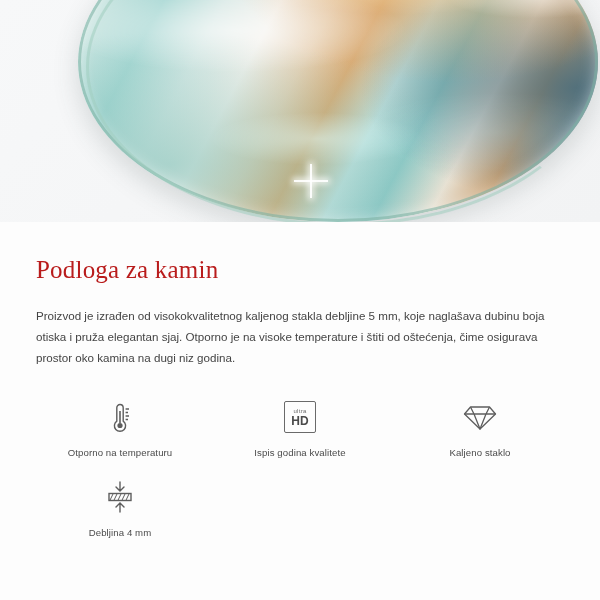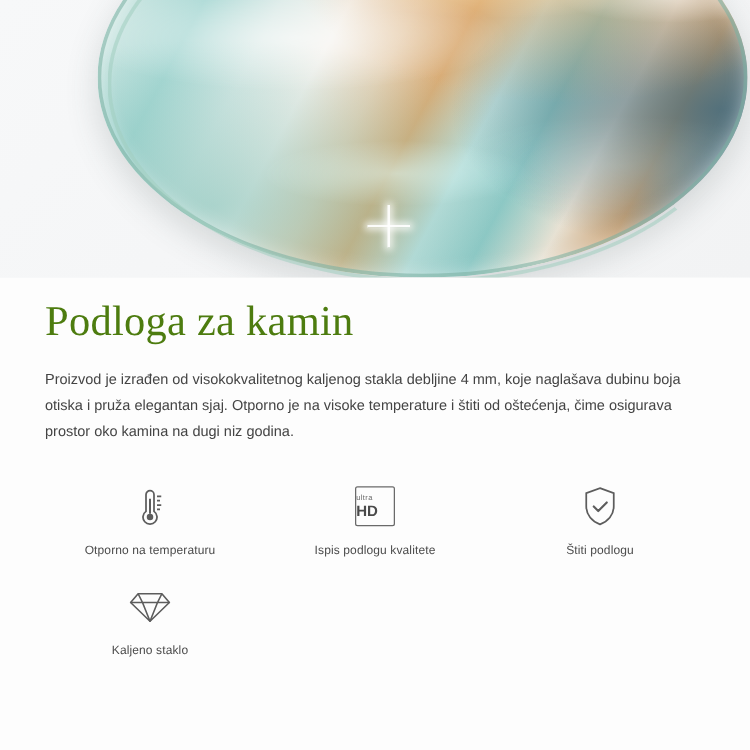--- a/index.html
+++ b/index.html
@@ -126,25 +126,25 @@
   .sparkle::before { width: 34px; height: 2px; }
   .sparkle::after  { width: 2px;  height: 34px; }
 
   
   .content {
     padding: 18px 36px 0 36px;
   }
 
   .headline {
     font-family: "Liberation Serif", serif;
-    font-size: 34px;
+    font-size: 25px;
     line-height: 35px;
-    color: #4d7c0f;
+    color: #b91c1c;
     font-weight: 400;
-    margin: 0 0 18px 0;
+    margin: 12px 0 18px 0;
     letter-spacing: .2px;
   }
   .headline .line2 { display: block; }
 
   .paragraph {
     font-size: 11.6px;
     line-height: 21px;
     color: #444;
     margin: 0;
     max-width: 530px;
@@ -183,21 +183,21 @@
     letter-spacing: .1px;
   }
 
   .hd-box {
     width: 30px;
     height: 30px;
     border: 1.6px solid #6a6a6a;
     border-radius: 2px;
     display: flex;
     flex-direction: column;
-    align-items: flex-start;
+    align-items: center;
     justify-content: center;
     line-height: 1;
   }
   .hd-box .ultra {
     font-size: 6px;
     letter-spacing: .3px;
     color: #6a6a6a;
   }
   .hd-box .hd {
     font-size: 12px;
@@ -218,21 +218,21 @@
       <div class="edge"></div>
     </div>
     <div class="rim"></div>
     <div class="sparkle"></div>
   </div>
 
   <div class="content">
     <h1 class="headline">
       <span>Podloga za kamin</span>
     </h1>
-    <p class="paragraph">Proizvod je izrađen od visokokvalitetnog kaljenog stakla debljine 4 mm, koje naglašava dubinu boja otiska i pruža elegantan sjaj. Otporno je na visoke temperature i štiti od oštećenja, čime osigurava prostor oko kamina na dugi niz godina.</p>
+    <p class="paragraph">Proizvod je izrađen od visokokvalitetnog kaljenog stakla debljine 5 mm, koje naglašava dubinu boja otiska i pruža elegantan sjaj. Otporno je na visoke temperature i štiti od oštećenja, čime osigurava prostor oko kamina na dugi niz godina.</p>
   </div>
 
   <div class="features">
 
     <div class="feature">
       <div class="feature-icon">
         <svg width="34" height="36" viewBox="0 0 34 36" fill="none" stroke="#5d5d5d" stroke-width="1.4">
           <path d="M17 5.5a3.2 3.2 0 0 1 3.2 3.2v13.4a5.6 5.6 0 1 1-6.4 0V8.7A3.2 3.2 0 0 1 17 5.5z"></path>
           <circle cx="17" cy="26.5" r="2.6" fill="#5d5d5d" stroke="none"></circle>
           <path d="M17 12v12" stroke-width="1.6"></path>
@@ -242,39 +242,41 @@
       <div class="feature-label">Otporno na temperaturu</div>
     </div>
 
     <div class="feature">
       <div class="feature-icon">
         <div class="hd-box">
           <span class="ultra">ultra</span>
           <span class="hd">HD</span>
         </div>
       </div>
-      <div class="feature-label">Ispis podlogu kvalitete</div>
-    </div>
-
-    <div class="feature">
-      <div class="feature-icon">
-        <svg width="34" height="38" viewBox="0 0 34 38" fill="none" stroke="#5d5d5d" stroke-width="1.4">
-          <path d="M17 4.5l11 4v10.5c0 7-4.7 12.2-11 14.5C10.7 31.2 6 26 6 19V8.5l11-4z"></path>
-          <path d="M12 19.2l3.6 3.6L22.4 16" stroke-width="1.7" stroke-linecap="round" stroke-linejoin="round"></path>
-        </svg>
-      </div>
-      <div class="feature-label">Štiti podlogu</div>
-    </div>
+      <div class="feature-label">Ispis godina kvalitete</div>
+    </div>
+
 
     <div class="feature">
       <div class="feature-icon">
         <svg width="36" height="32" viewBox="0 0 36 32" fill="none" stroke="#5d5d5d" stroke-width="1.3" stroke-linejoin="round">
           <path d="M8.5 6h19l6 7-15.5 15L2.5 13l6-7z"></path>
           <path d="M8.5 6l3.5 7h12l3.5-7M12 13l6 15 6-15M2.5 13h31"></path>
         </svg>
       </div>
       <div class="feature-label">Kaljeno staklo</div>
     </div>
 
 
+    <div class="feature">
+      <div class="feature-icon">
+        <svg width="36" height="38" viewBox="0 0 36 38" fill="none" stroke="#5d5d5d" stroke-width="1.4" stroke-linecap="round">
+          <path d="M18 4v8M14 9l4 4 4-4"></path>
+          <rect x="7" y="15.5" width="22" height="7" fill="none"></rect>
+          <path d="M8 22.2l3-6.2M12 22.2l3-6.2M16 22.2l3-6.2M20 22.2l3-6.2M24 22.2l3-6.2" stroke-width="1"></path>
+          <path d="M18 34v-8M14 29l4-4 4 4"></path>
+        </svg>
+      </div>
+      <div class="feature-label">Debljina 4 mm</div>
+    </div>
 
   </div>
 </div>
 
 </body></html>

